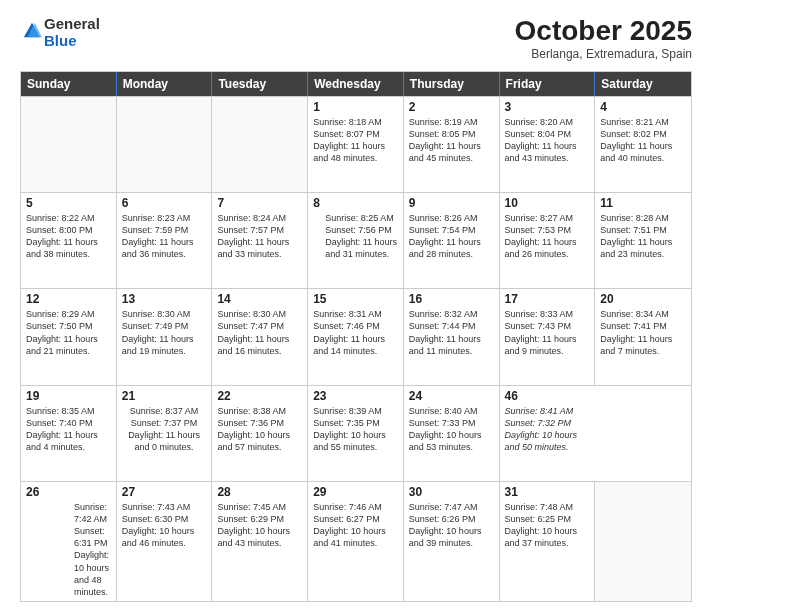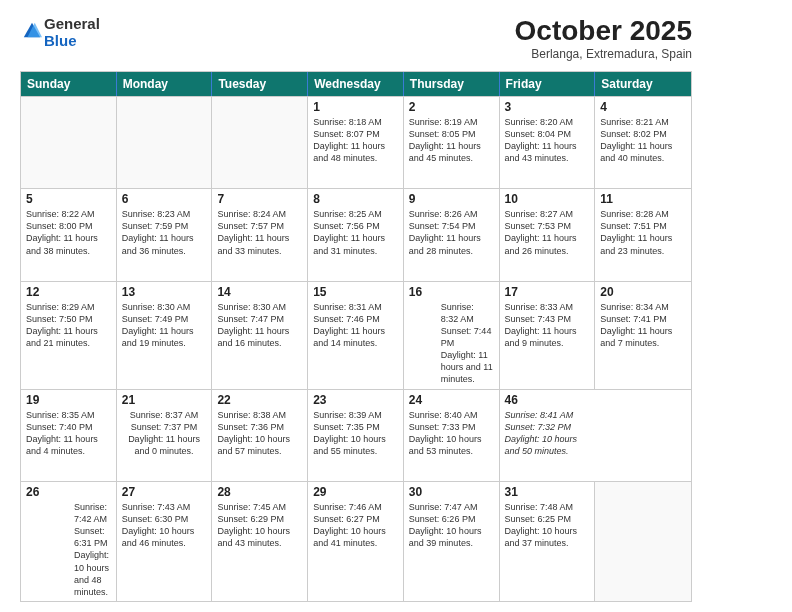--- a/index.html
+++ b/index.html
@@ -56,21 +56,21 @@
     }
     .calendar {
       flex: 1;
       display: flex;
       flex-direction: column;
       border: 1px solid #ccc;
     }
     .cal-header-row {
       display: grid;
       grid-template-columns: repeat(7, 1fr);
-      background: #0f766e;
+      background: #404040;
     }
     .cal-header-cell {
       color: #fff;
       font-size: 12px;
       font-weight: bold;
       padding: 5px 6px;
       border-right: 1px solid #3a7bd5;
       text-align: left;
     }
     .cal-header-cell:last-child { border-right: none; }
@@ -186,21 +186,21 @@
 Daylight: 11 hours and 36 minutes.</div>
           </div>
           <div class="cal-cell">
             <span class="day-number">7</span>
             <div class="day-info" style="white-space: pre-line;">Sunrise: 8:24 AM
 Sunset: 7:57 PM
 Daylight: 11 hours and 33 minutes.</div>
           </div>
           <div class="cal-cell">
             <span class="day-number">8</span>
-            <div class="day-info" style="white-space: pre-line;">Sunrise: 8:25 AM
+            <div class="day-info" style="white-space: pre-line; margin-left: 12px;">Sunrise: 8:25 AM
 Sunset: 7:56 PM
 Daylight: 11 hours and 31 minutes.</div>
           </div>
           <div class="cal-cell">
             <span class="day-number">9</span>
             <div class="day-info" style="white-space: pre-line;">Sunrise: 8:26 AM
 Sunset: 7:54 PM
 Daylight: 11 hours and 28 minutes.</div>
           </div>
           <div class="cal-cell">
@@ -236,21 +236,21 @@
 Daylight: 11 hours and 16 minutes.</div>
           </div>
           <div class="cal-cell">
             <span class="day-number">15</span>
             <div class="day-info" style="white-space: pre-line;">Sunrise: 8:31 AM
 Sunset: 7:46 PM
 Daylight: 11 hours and 14 minutes.</div>
           </div>
           <div class="cal-cell">
             <span class="day-number">16</span>
-            <div class="day-info" style="white-space: pre-line; margin-left: 32px;">Sunrise: 8:32 AM
+            <div class="day-info" style="white-space: pre-line;">Sunrise: 8:32 AM
 Sunset: 7:44 PM
 Daylight: 11 hours and 11 minutes.</div>
           </div>
           <div class="cal-cell">
             <span class="day-number">17</span>
             <div class="day-info" style="white-space: pre-line;">Sunrise: 8:33 AM
 Sunset: 7:43 PM
 Daylight: 11 hours and 9 minutes.</div>
           </div>
           <div class="cal-cell">

